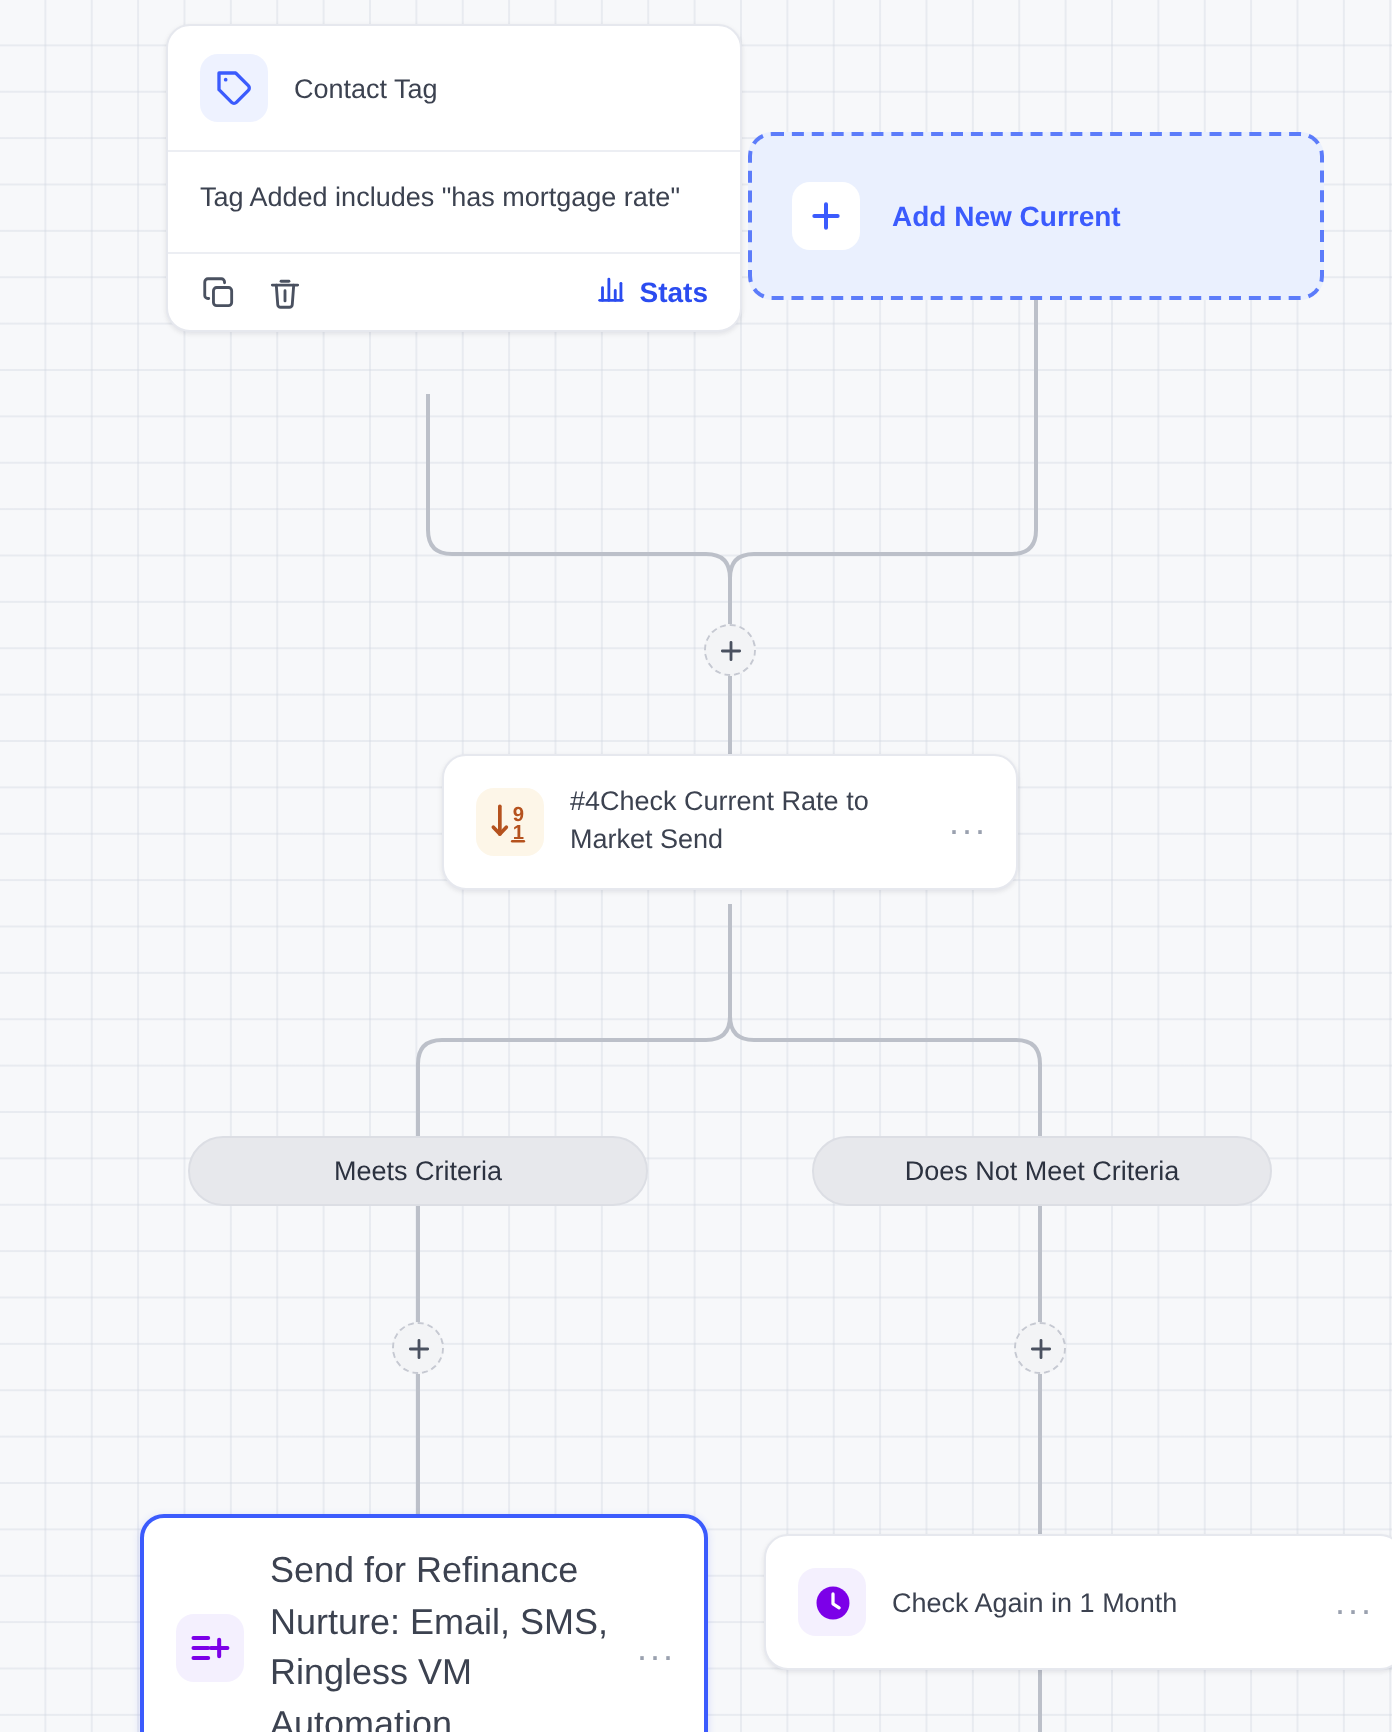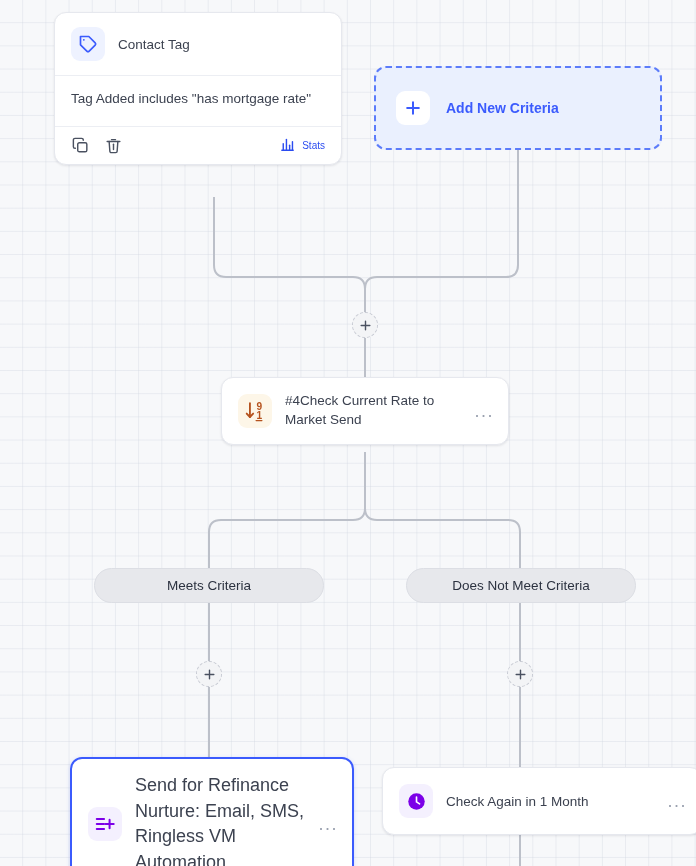--- a/index.html
+++ b/index.html
@@ -40,21 +40,21 @@
     border: 1px solid #e6e8ee;
     border-radius: 12px;
     box-shadow: 0 1px 3px rgba(16,24,40,0.06), 0 1px 2px rgba(16,24,40,0.04);
   }
   .card.selected {
     border: 2px solid #3b5bfd;
     box-shadow: 0 1px 4px rgba(59,91,253,0.18);
   }
 
   
-  #trigger-card { left: 54px; top: 12px; width: 288px; }
+  #trigger-card { left: 83px; top: 12px; width: 288px; }
   .trig-head {
     display: flex; align-items: center;
     padding: 14px 16px;
     border-bottom: 1px solid #eceef3;
   }
   .trig-body {
     padding: 14px 16px 18px 16px;
     border-bottom: 1px solid #eceef3;
     font-size: 13.5px;
     color: #3c4250;
@@ -74,21 +74,21 @@
     flex: 0 0 auto;
   }
   .tile-blue   { background: #eef2ff; }
   .tile-cream  { background: #fdf6e8; }
   .tile-lav    { background: #f4f0fe; }
 
   .foot-icon { cursor: pointer; display: flex; align-items: center; }
   .stats-link {
     margin-left: auto;
     display: flex; align-items: center; gap: 6px;
-    color: #2b4cf0; font-size: 10px; font-weight: normal;
+    color: #2b4cf0; font-size: 14px; font-weight: bold;
     cursor: pointer;
   }
 
   
   #add-trigger {
     position: absolute;
     left: 374px; top: 66px;
     width: 288px; height: 84px;
     background: #eaf0fe;
     border: 2px dashed #5c7cfa;
@@ -240,21 +240,21 @@
       </span>
     </div>
   </div>
 
   <div id="add-trigger">
     <span class="plus-tile">
       <svg width="20" height="20" viewBox="0 0 24 24" fill="none" stroke="#3b5bfd" stroke-width="2.4" stroke-linecap="round">
         <path d="M12 5v14M5 12h14"></path>
       </svg>
     </span>
-    <span id="add-trigger-label">Add New Criteria</span>
+    <span id="add-trigger-label">Add New Current</span>
   </div>
 
   <div class="plus-btn" id="plus-merge">
     <svg width="13" height="13" viewBox="0 0 24 24" fill="none" stroke="#4a5160" stroke-width="2.6" stroke-linecap="round">
       <path d="M12 4v16M4 12h16"></path>
     </svg>
   </div>
 
   <div class="card" id="action-card">
     <div class="icon-tile tile-cream">

